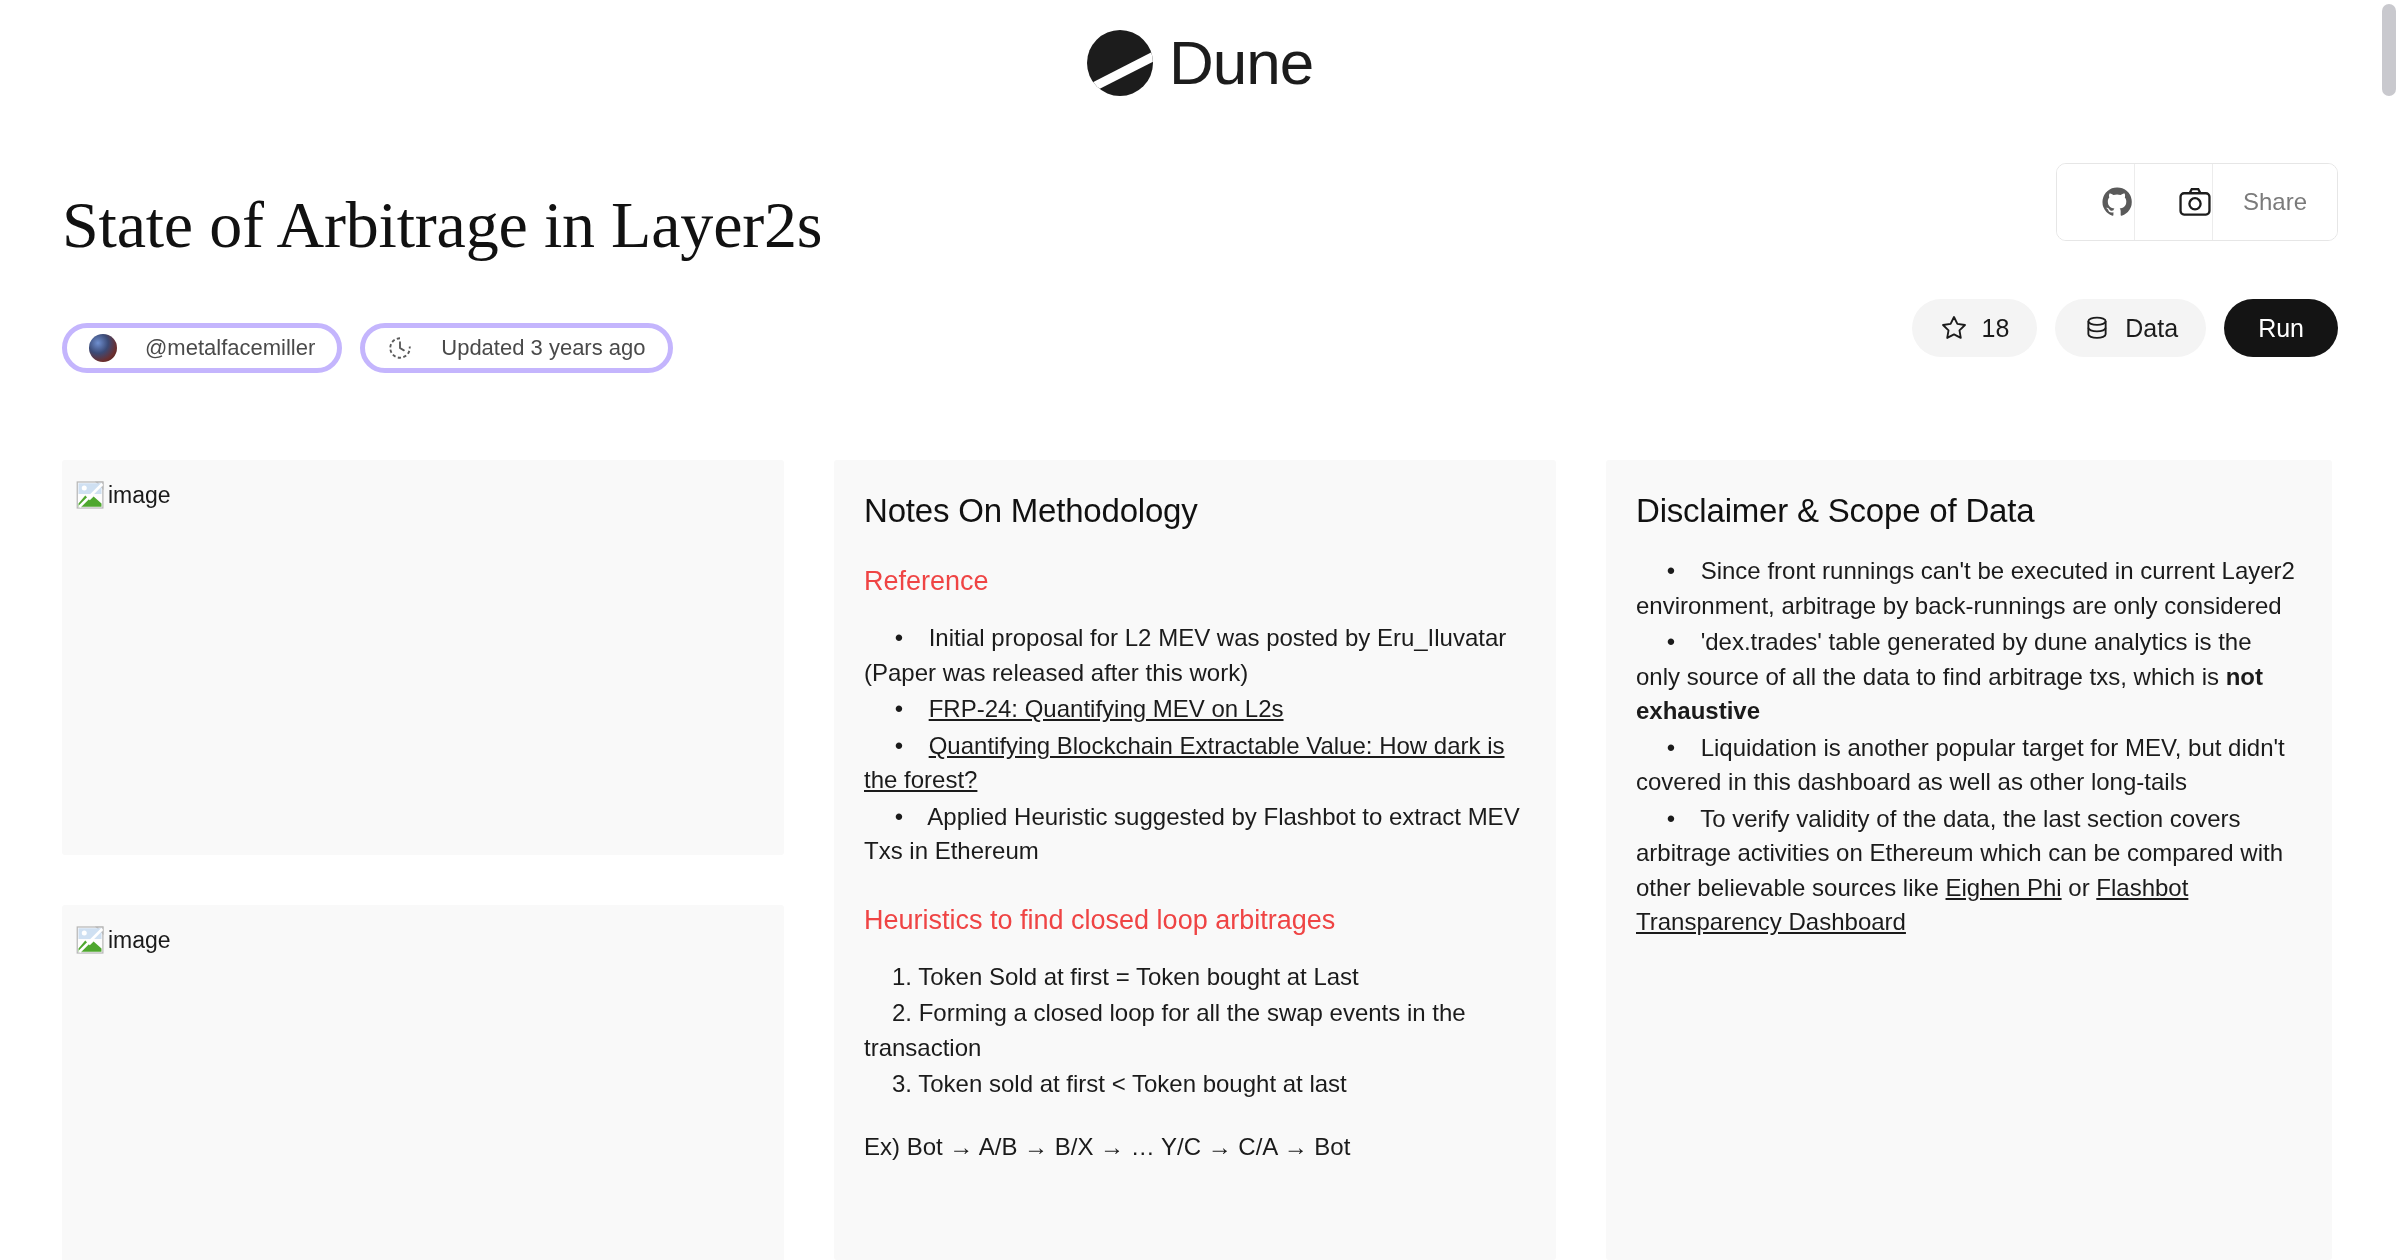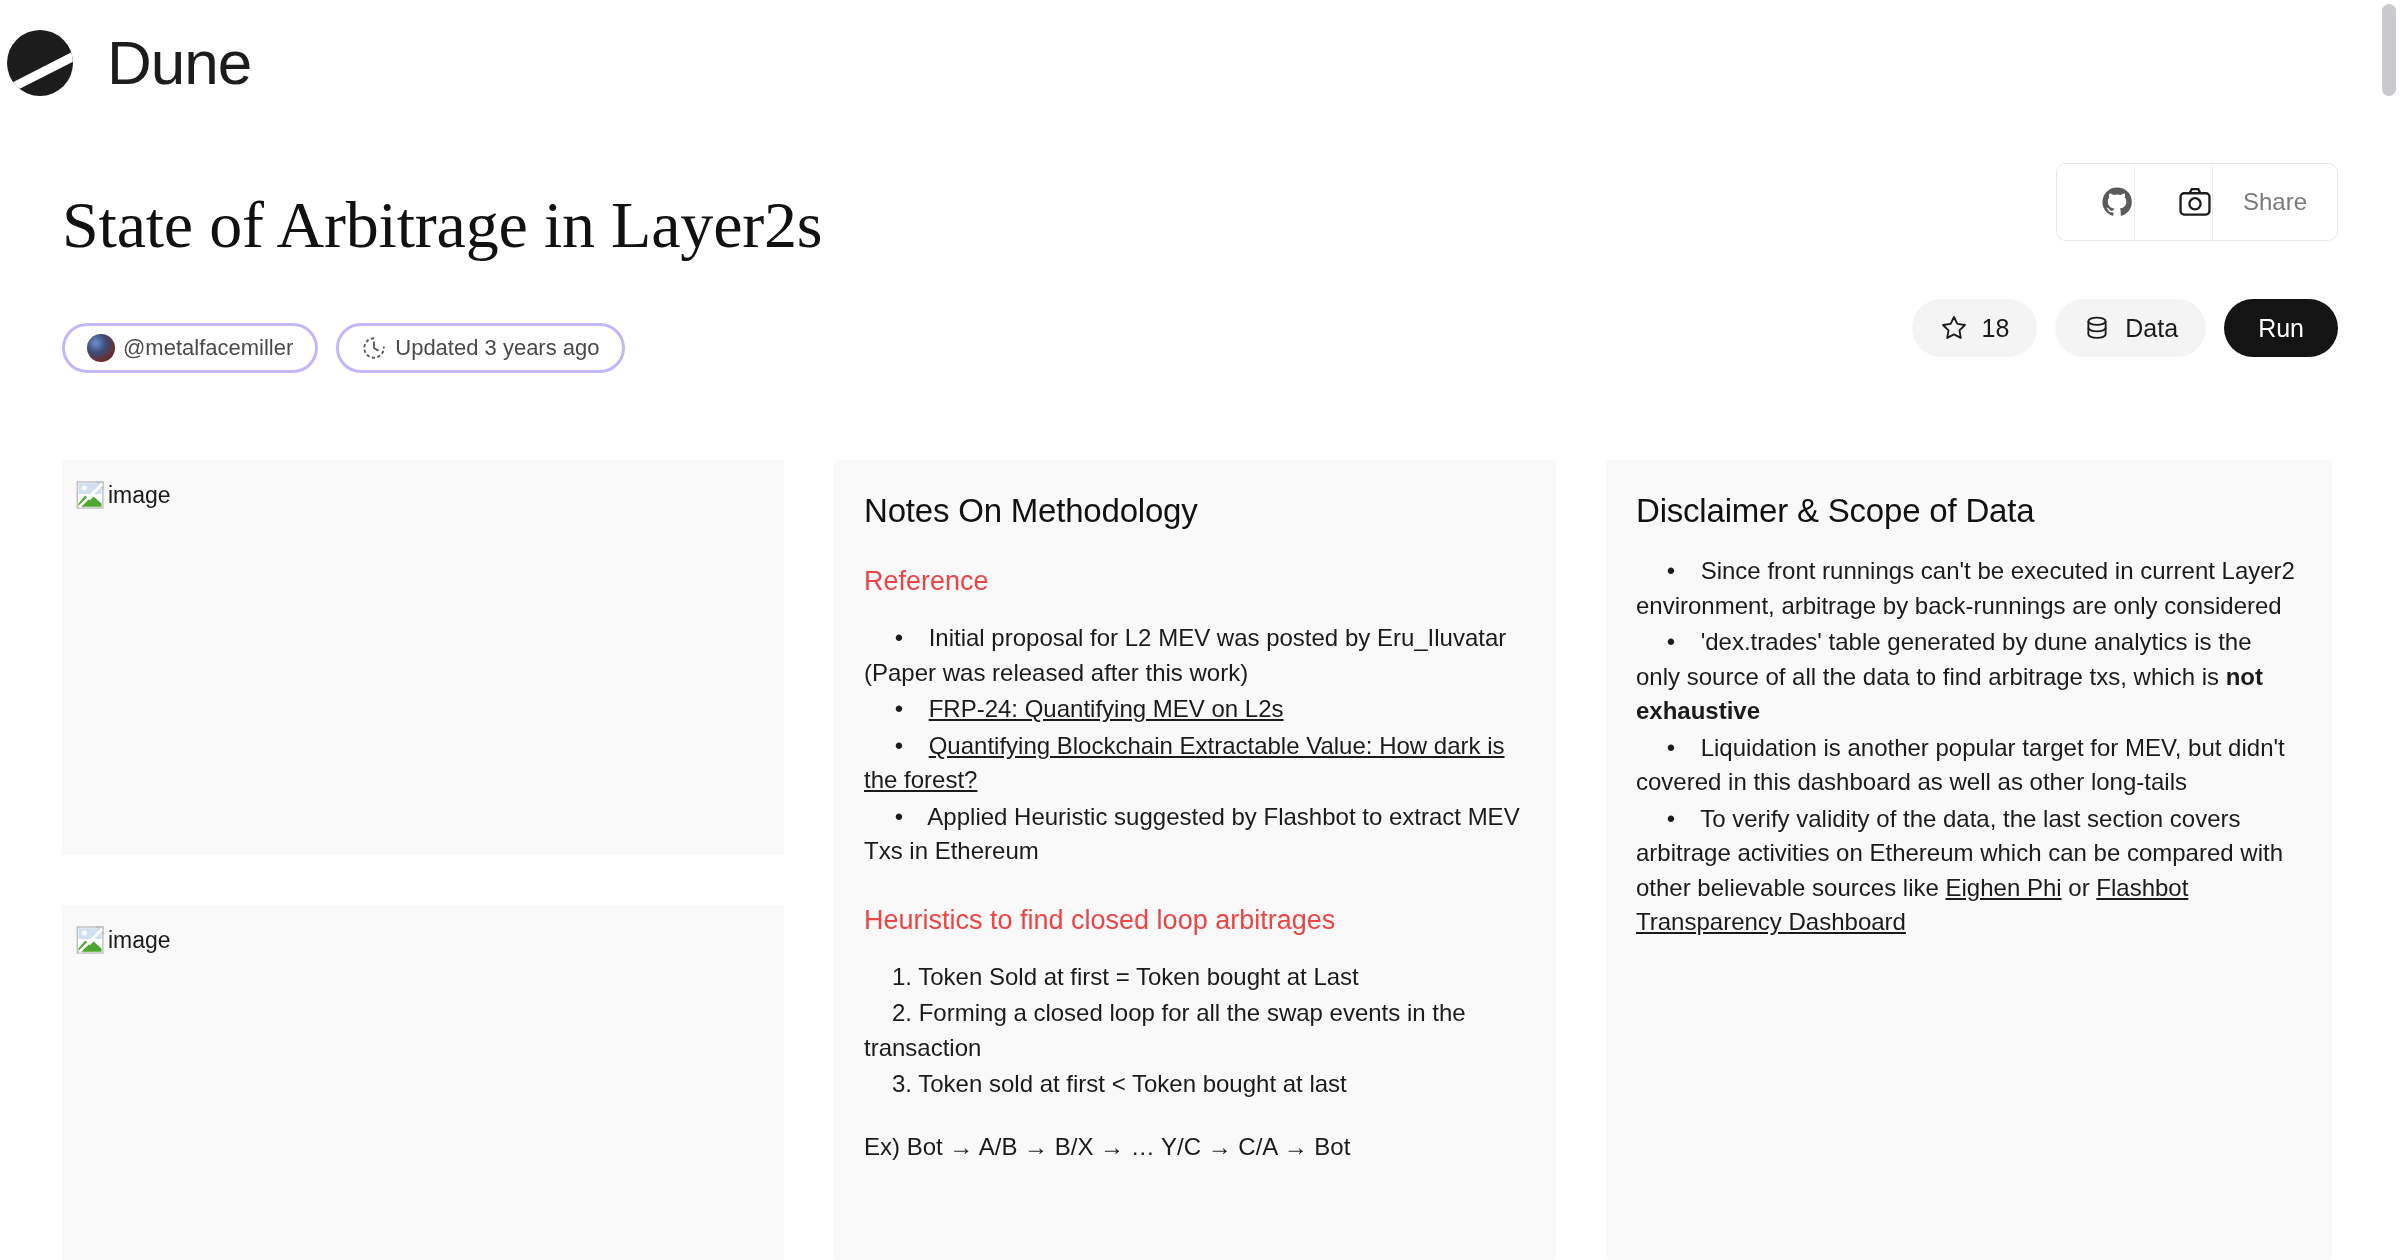--- a/index.html
+++ b/index.html
@@ -7,23 +7,22 @@
     width: 2400px; height: 1260px;
     background: #ffffff;
     font-family: "Liberation Sans", sans-serif;
     overflow: hidden;
   }
   body { position: relative; }
 
   
   .logo-bar {
     height: 125px;
-    display: flex; align-items: center; 
-    gap: 34px;
-    padding-left: 7px;
+    display: flex; align-items: center; justify-content: center;
+    gap: 16px;
   }
   .logo-mark {
     width: 66px; height: 66px; border-radius: 50%;
     background: #1c1c1c; position: relative; overflow: hidden;
   }
   .logo-mark::after {
     content: ""; position: absolute;
     left: -12%; top: 60%;
     width: 124%; height: 9px;
     background: #ffffff;
@@ -46,23 +45,23 @@
     font-weight: 400;
     color: #111111;
     letter-spacing: -0.2px;
   }
 
   .meta-row {
     display: flex; align-items: center; gap: 18px;
     margin-top: 60px;
   }
   .pill {
-    display: inline-flex; align-items: center; gap: 8px;
+    display: inline-flex; align-items: center; gap: 28px;
     height: 50px; padding: 12px 22px;
-    border: 3px solid #c4b5fd;
+    border: 5px solid #c4b5fd;
     border-radius: 999px;
     background: #ffffff;
     font-size: 22px; color: #4a4a4a;
     white-space: nowrap;
   }
   .avatar {
     width: 28px; height: 28px; border-radius: 50%;
     background: radial-gradient(circle at 32% 32%, #6f8fd0 0%, #3b4a76 38%, #6b2e2e 70%, #3a1717 100%);
     flex: none;
   }

